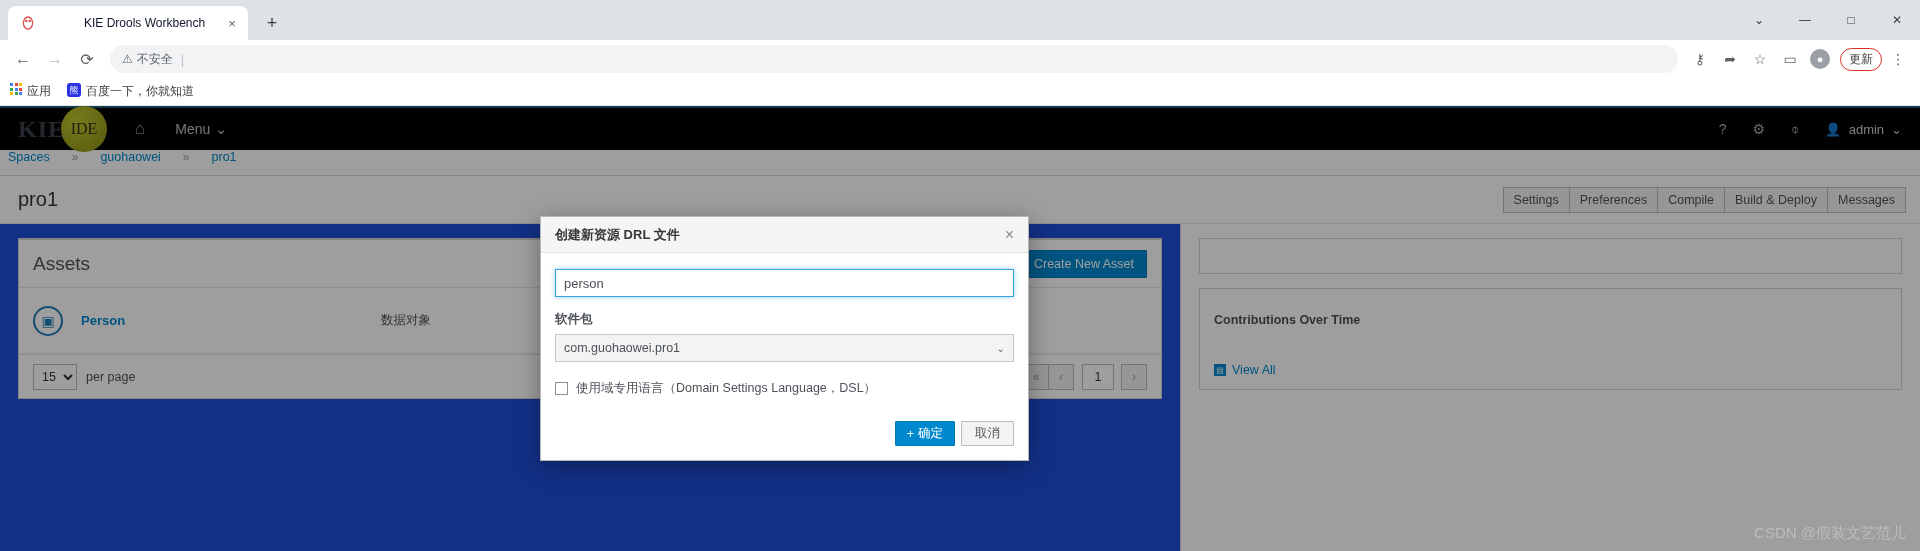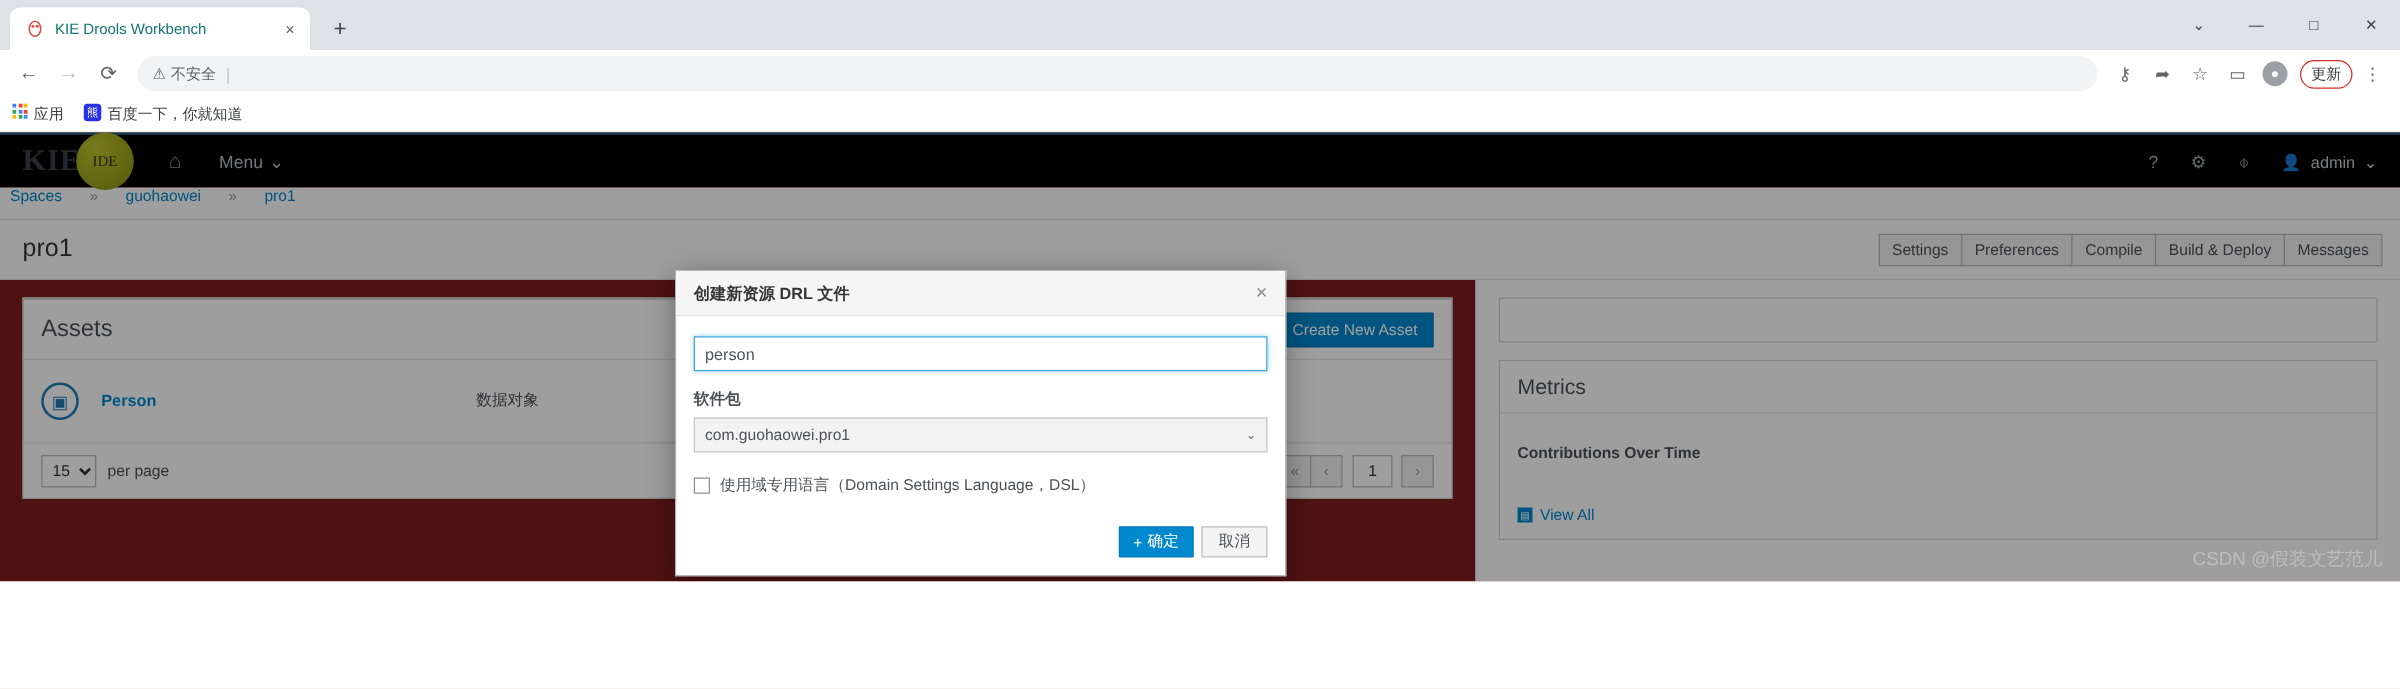--- a/index.html
+++ b/index.html
@@ -21,22 +21,22 @@
     height: 34px; width: 240px; background: #fff;
     border-radius: 8px 8px 0 0;
     display: flex; align-items: center; padding: 0 8px 0 12px;
     gap: 8px; position: relative;
   }
   .tab-favicon {
     width: 16px; height: 16px; flex: 0 0 16px;
     display: flex; align-items: center; justify-content: center;
   }
   .tab-title {
-    font-size: 12px; color: #0f766e; flex: 1;
-    white-space: nowrap; overflow: hidden; text-overflow: ellipsis;
+    font-size: 12px; color: #0f172a; flex: 1;
+    white-space: nowrap; overflow: hidden; text-overflow: ellipsis; margin-left: 40px;
   }
   .tab-close {
     width: 16px; height: 16px; flex: 0 0 16px;
     display: flex; align-items: center; justify-content: center;
     font-size: 13px; color: #5f6368; cursor: pointer;
   }
   .newtab {
     width: 28px; height: 28px; margin-left: 10px; margin-bottom: 3px;
     display: flex; align-items: center; justify-content: center;
     font-size: 18px; color: #3c4043; cursor: pointer;
@@ -116,40 +116,40 @@
   .apps-grid i:nth-child(8){background:#34a853}
   .apps-grid i:nth-child(9){background:#4285f4}
   .baidu-ico {
     width: 14px; height: 14px; border-radius: 3px; background: #2932e1;
     color: #fff; font-size: 9px; display: flex;
     align-items: center; justify-content: center;
   }
 
   
   .viewport {
-    position: relative; width: 1920px; height: 359px;
-    background: #7f1d1d; overflow: hidden;
+    position: relative; width: 1920px; height: 445px;
+    background: #1d4ed8; overflow: hidden;
   }
   .page-scrim { position: absolute; inset: 0; background: rgba(0,0,0,0.38); z-index: 50; pointer-events: none; }
 
   
   .masthead {
     height: 44px; background: #030303;
     display: flex; align-items: center; padding: 0 18px;
     border-top: 2px solid #1f5a7a;
   }
   .brand-kie {
     font-family: "Liberation Serif", serif; font-size: 24px;
     color: #3a4249; letter-spacing: 1px; font-weight: 700;
   }
   .brand-ide {
     width: 46px; height: 46px; border-radius: 50%;
     background: radial-gradient(circle at 35% 30%, #c2c62e, #9ca01c 70%);
     display: flex; align-items: center; justify-content: center;
-    font-family: "Liberation Serif", serif; font-size: 12px;
+    font-family: "Liberation Serif", serif; font-size: 16px;
     color: #2f2f14; margin-left: -4px; position: relative; z-index: 2;
   }
   .mh-home {
     margin-left: 28px; color: #8b949b; font-size: 17px; cursor: pointer;
   }
   .mh-menu {
     margin-left: 30px; color: #b9c0c6; font-size: 14px;
     cursor: pointer; display: flex; align-items: center; gap: 5px;
   }
   .mh-right {
@@ -480,21 +480,20 @@
             </span>
           </div>
         </div>
       </div>
 
       <div class="side-col">
         <div class="side-card">
           <div class="side-card-body"></div>
         </div>
         <div class="side-card">
-          <div class="side-card-head">Metrics</div>
           <div class="side-card-body">
             <div class="metric-sub">Contributions Over Time</div>
             <div class="metric-chart"></div>
             <div class="view-all">
               <span class="va-ico">▤</span>
               <span>View All</span>
             </div>
           </div>
         </div>
       </div>

